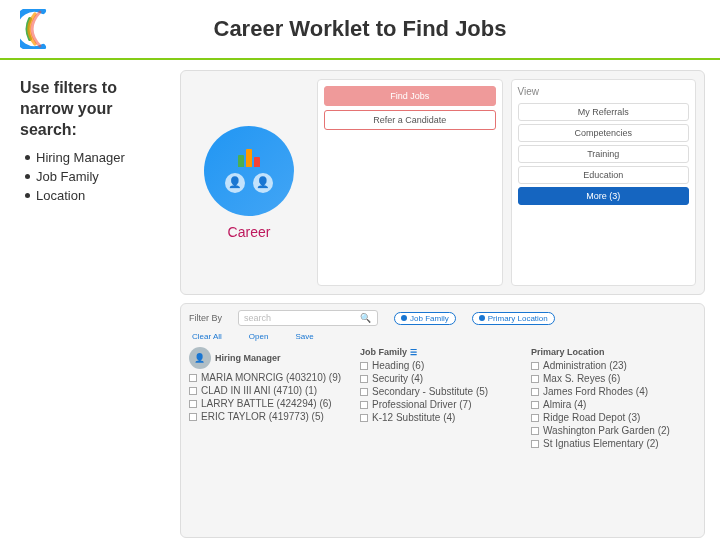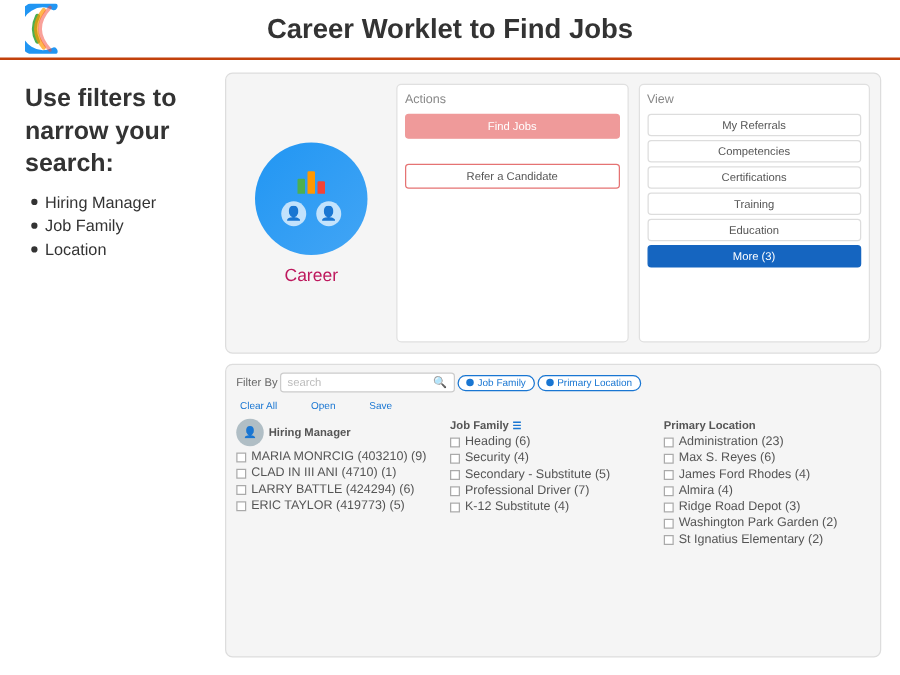--- a/index.html
+++ b/index.html
@@ -9,22 +9,22 @@
       font-family: Arial, sans-serif;
       background: #fff;
       overflow: hidden;
     }
 
     
     .header {
       display: flex;
       align-items: center;
       padding: 8px 20px;
-      border-bottom: 2px solid #c2410c;
-      height: 48px;
+      border-bottom: 2px solid #84cc16;
+      height: 60px;
     }
     .logo-container {
       width: 50px;
       height: 40px;
       position: relative;
     }
     .logo-svg {
       width: 46px;
       height: 40px;
     }
@@ -44,21 +44,21 @@
       height: 488px;
     }
 
     
     .left-panel {
       width: 165px;
       padding: 8px 10px 8px 5px;
       flex-shrink: 0;
     }
     .left-title {
-      font-size: 20px;
+      font-size: 16px;
       font-weight: 600;
       color: #333;
       line-height: 1.3;
       margin-bottom: 10px;
     }
     .bullet-list {
       list-style: none;
       padding-left: 5px;
     }
     .bullet-list li {
@@ -175,21 +175,21 @@
     .panel-header {
       font-size: 10px;
       color: #888;
       margin-bottom: 6px;
       font-weight: 500;
     }
     .action-btn {
       display: block;
       width: 100%;
       padding: 4px 8px;
-      margin-bottom: 20px;
+      margin-bottom: 4px;
       border: 1px solid #e57373;
       background: #fff;
       border-radius: 3px;
       font-size: 9px;
       color: #555;
       text-align: center;
       cursor: pointer;
     }
     .action-btn.active {
       background: #ef9a9a;
@@ -220,21 +220,21 @@
       border: 1px solid #ddd;
       border-radius: 6px;
       padding: 6px 8px;
       flex: 1;
       overflow: hidden;
     }
 
     .filter-top {
       display: flex;
       align-items: center;
-      gap: 2px;
+      gap: 16px;
       margin-bottom: 5px;
     }
     .filter-label {
       font-size: 9px;
       color: #666;
       white-space: nowrap;
     }
     .filter-search-bar {
       display: flex;
       align-items: center;
@@ -400,29 +400,27 @@
                 <div class="person-icon">👤</div>
                 <div class="person-icon">👤</div>
               </div>
             </div>
           </div>
           <div class="career-label">Career</div>
         </div>
 
         <div class="actions-view">
           <div class="actions-panel">
-            <div class="panel-header">Actions</div>
             <button class="action-btn active">Find Jobs</button>
             <button class="action-btn">Refer a Candidate</button>
           </div>
           <div class="view-panel">
             <div class="panel-header">View</div>
             <div class="view-btn">My Referrals</div>
             <div class="view-btn">Competencies</div>
-            <div class="view-btn">Certifications</div>
             <div class="view-btn">Training</div>
             <div class="view-btn">Education</div>
             <div class="view-btn view-btn-blue">More (3)</div>
           </div>
         </div>
       </div>
     </div>
 
     <div class="filter-screenshot">
 

